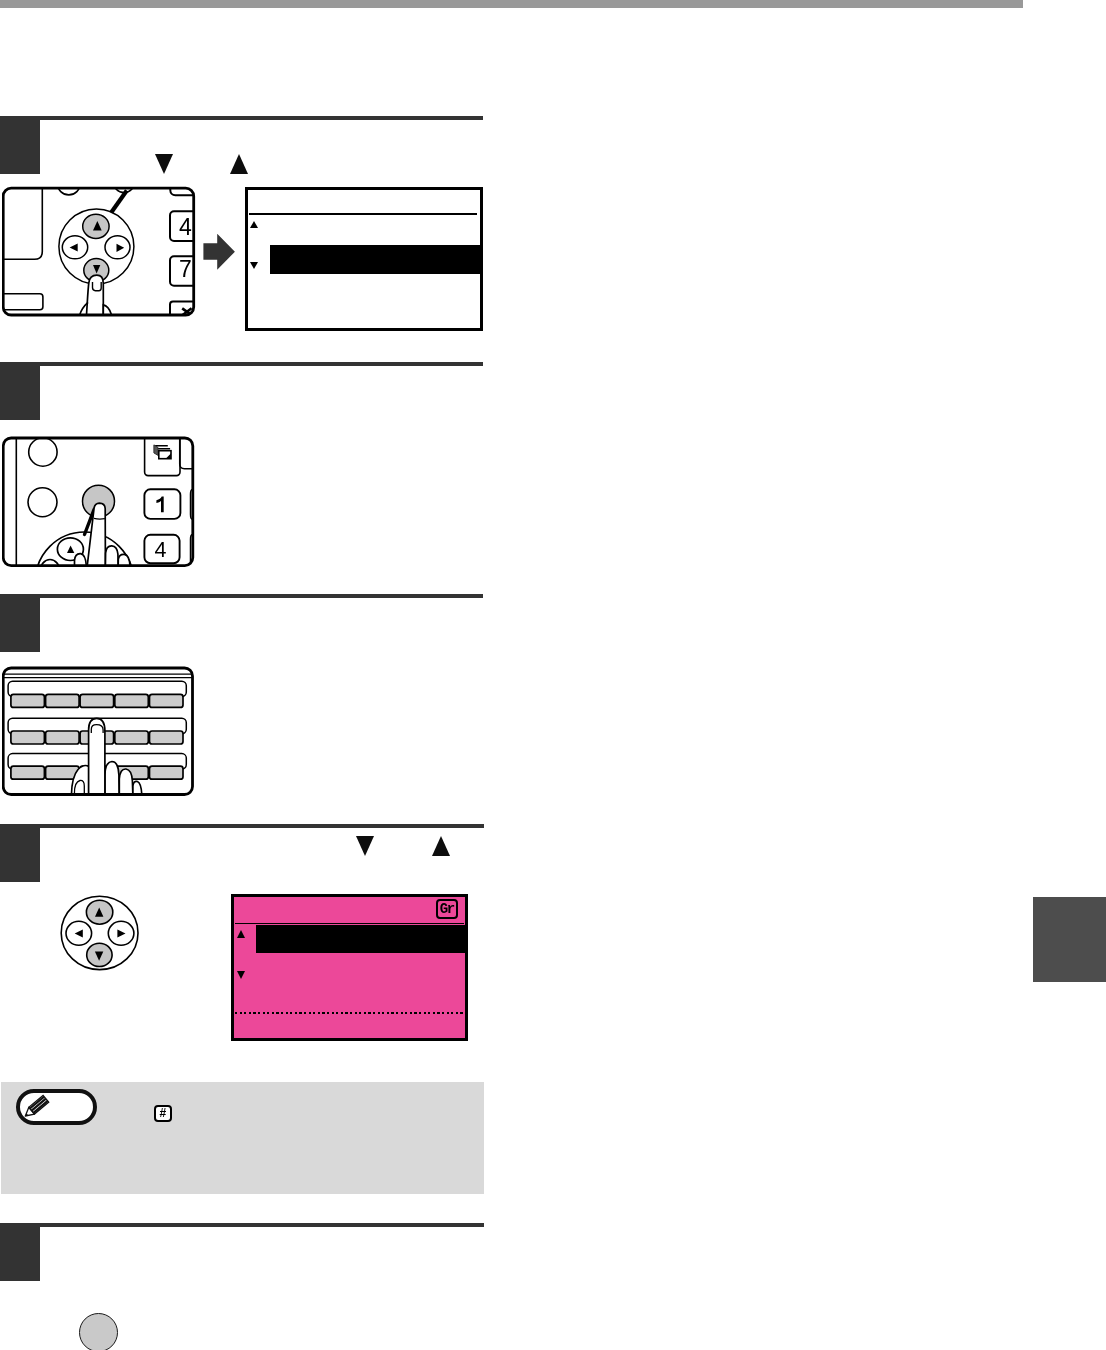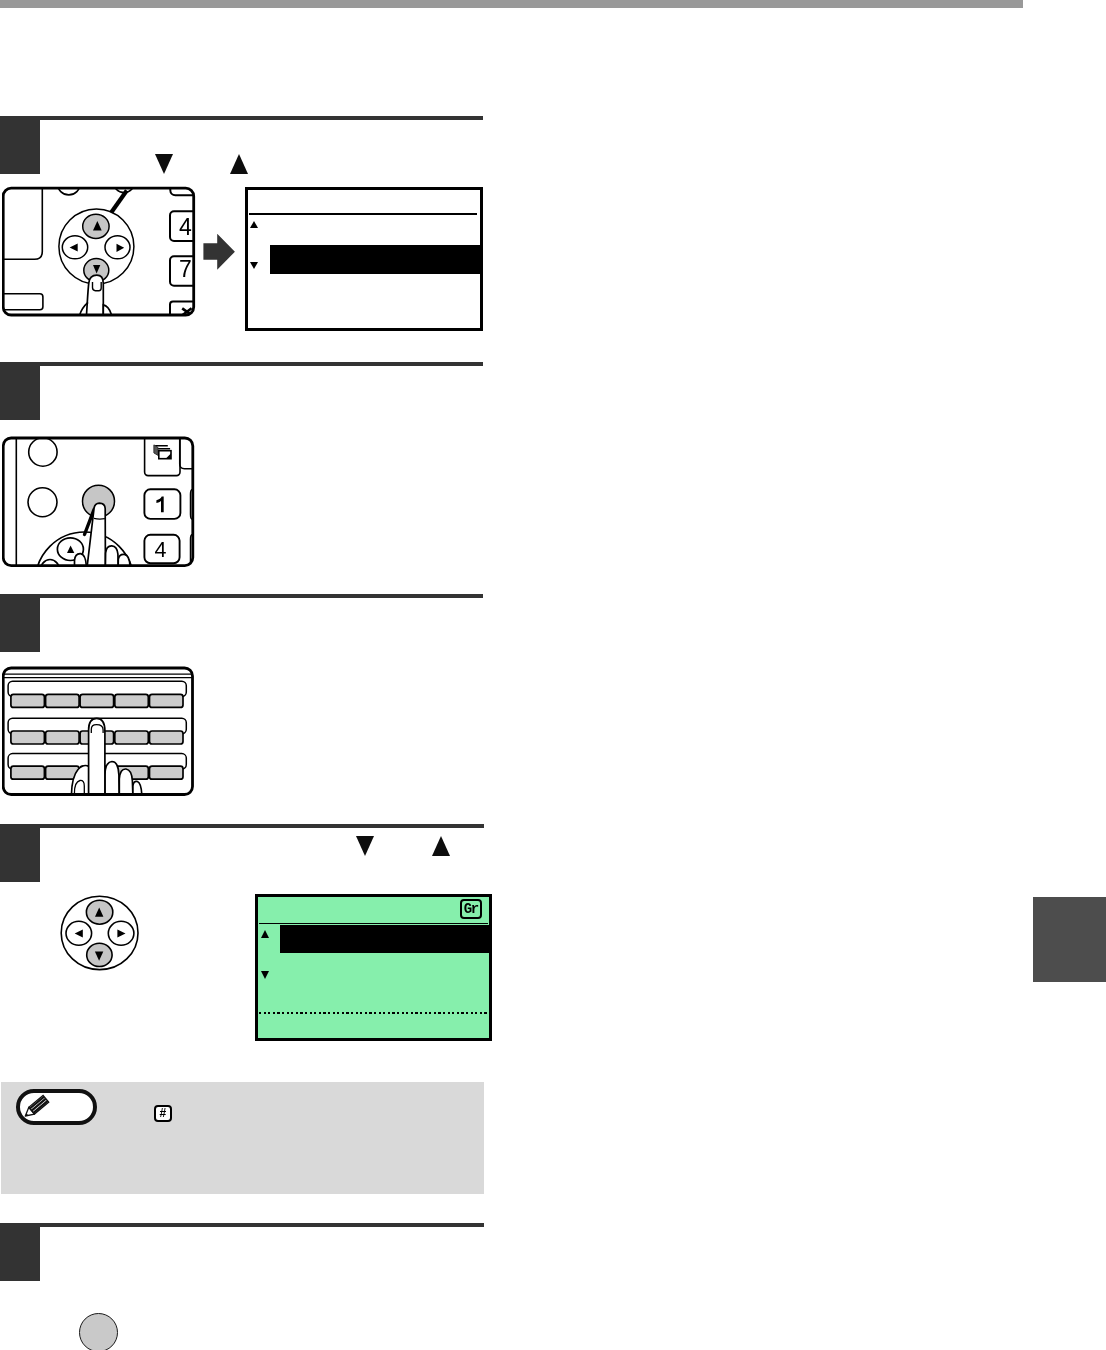--- a/index.html
+++ b/index.html
@@ -248,21 +248,21 @@
   <ellipse cx="78.8" cy="933.3" rx="12.8" ry="12" fill="#fff" stroke="#000" stroke-width="1.6"></ellipse>
   <polygon points="74.7,933.4 82.8,929.4 82.8,937.4" fill="#000"></polygon>
 
   <ellipse cx="121.1" cy="933.3" rx="12.8" ry="12" fill="#fff" stroke="#000" stroke-width="1.6"></ellipse>
   <polygon points="125.5,933.4 117.4,929.4 117.4,937.4" fill="#000"></polygon>
 
   <ellipse cx="99.4" cy="954.9" rx="12.7" ry="11.6" fill="#c6c6c6" stroke="#000" stroke-width="1.6"></ellipse>
   <polygon points="94.9,951.6 103.3,951.6 99.1,960.7" fill="#000"></polygon>
 </svg>
 
-<div class="abs" style="left:255px;top:894px;width:231px;height:141px;border:3px solid #000;background:#86efac;">
+<div class="abs" style="left:231px;top:894px;width:231px;height:141px;border:3px solid #000;background:#ec4899;">
 
   <div class="abs" style="left:201.5px;top:2px;width:17.5px;height:16px;border:2px solid #000;border-radius:4px;
        font-family:'Liberation Mono',monospace;font-weight:bold;font-size:14px;line-height:16px;
        letter-spacing:-1.5px;text-align:center;color:#000;will-change:transform;">Gr</div>
 
   <div class="abs" style="left:1px;top:25.5px;width:228.5px;height:1.6px;background:#000;"></div>
 
   <div class="abs" style="left:21.5px;top:28px;width:209.5px;height:28.2px;background:#000;"></div>
 
   <div class="abs" style="left:2.5px;top:33.2px;width:0;height:0;border-left:4px solid transparent;border-right:4px solid transparent;border-bottom:8px solid #000;"></div>

